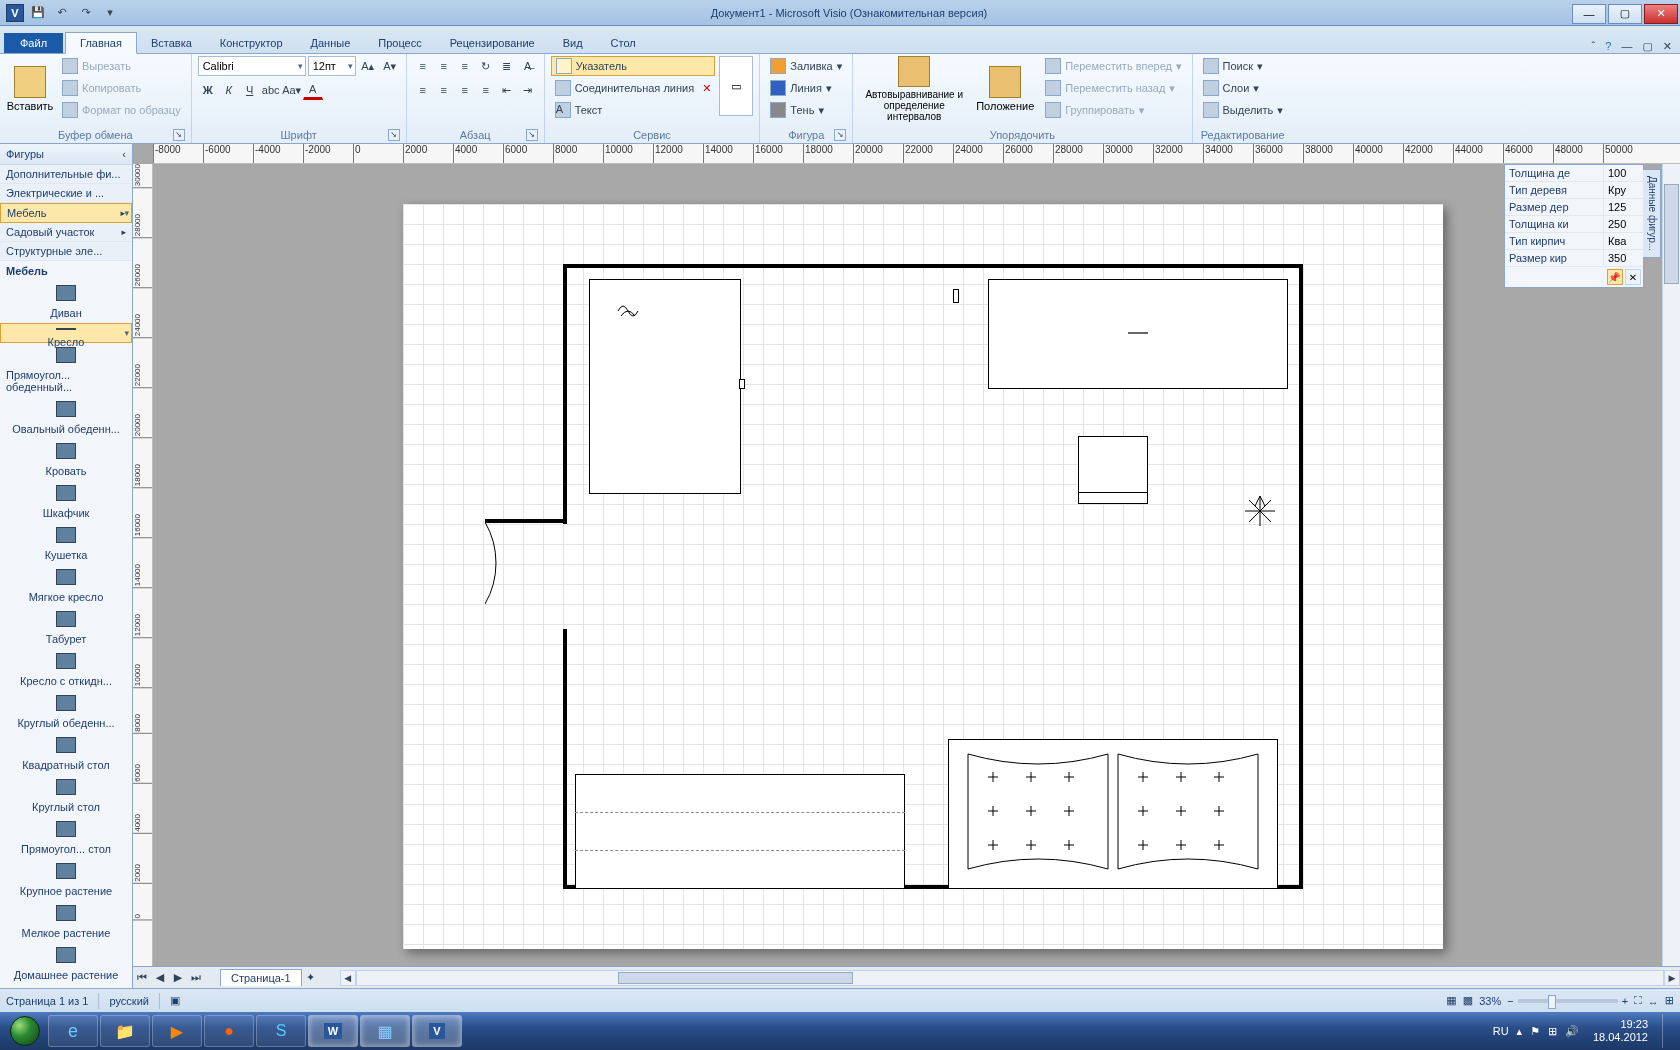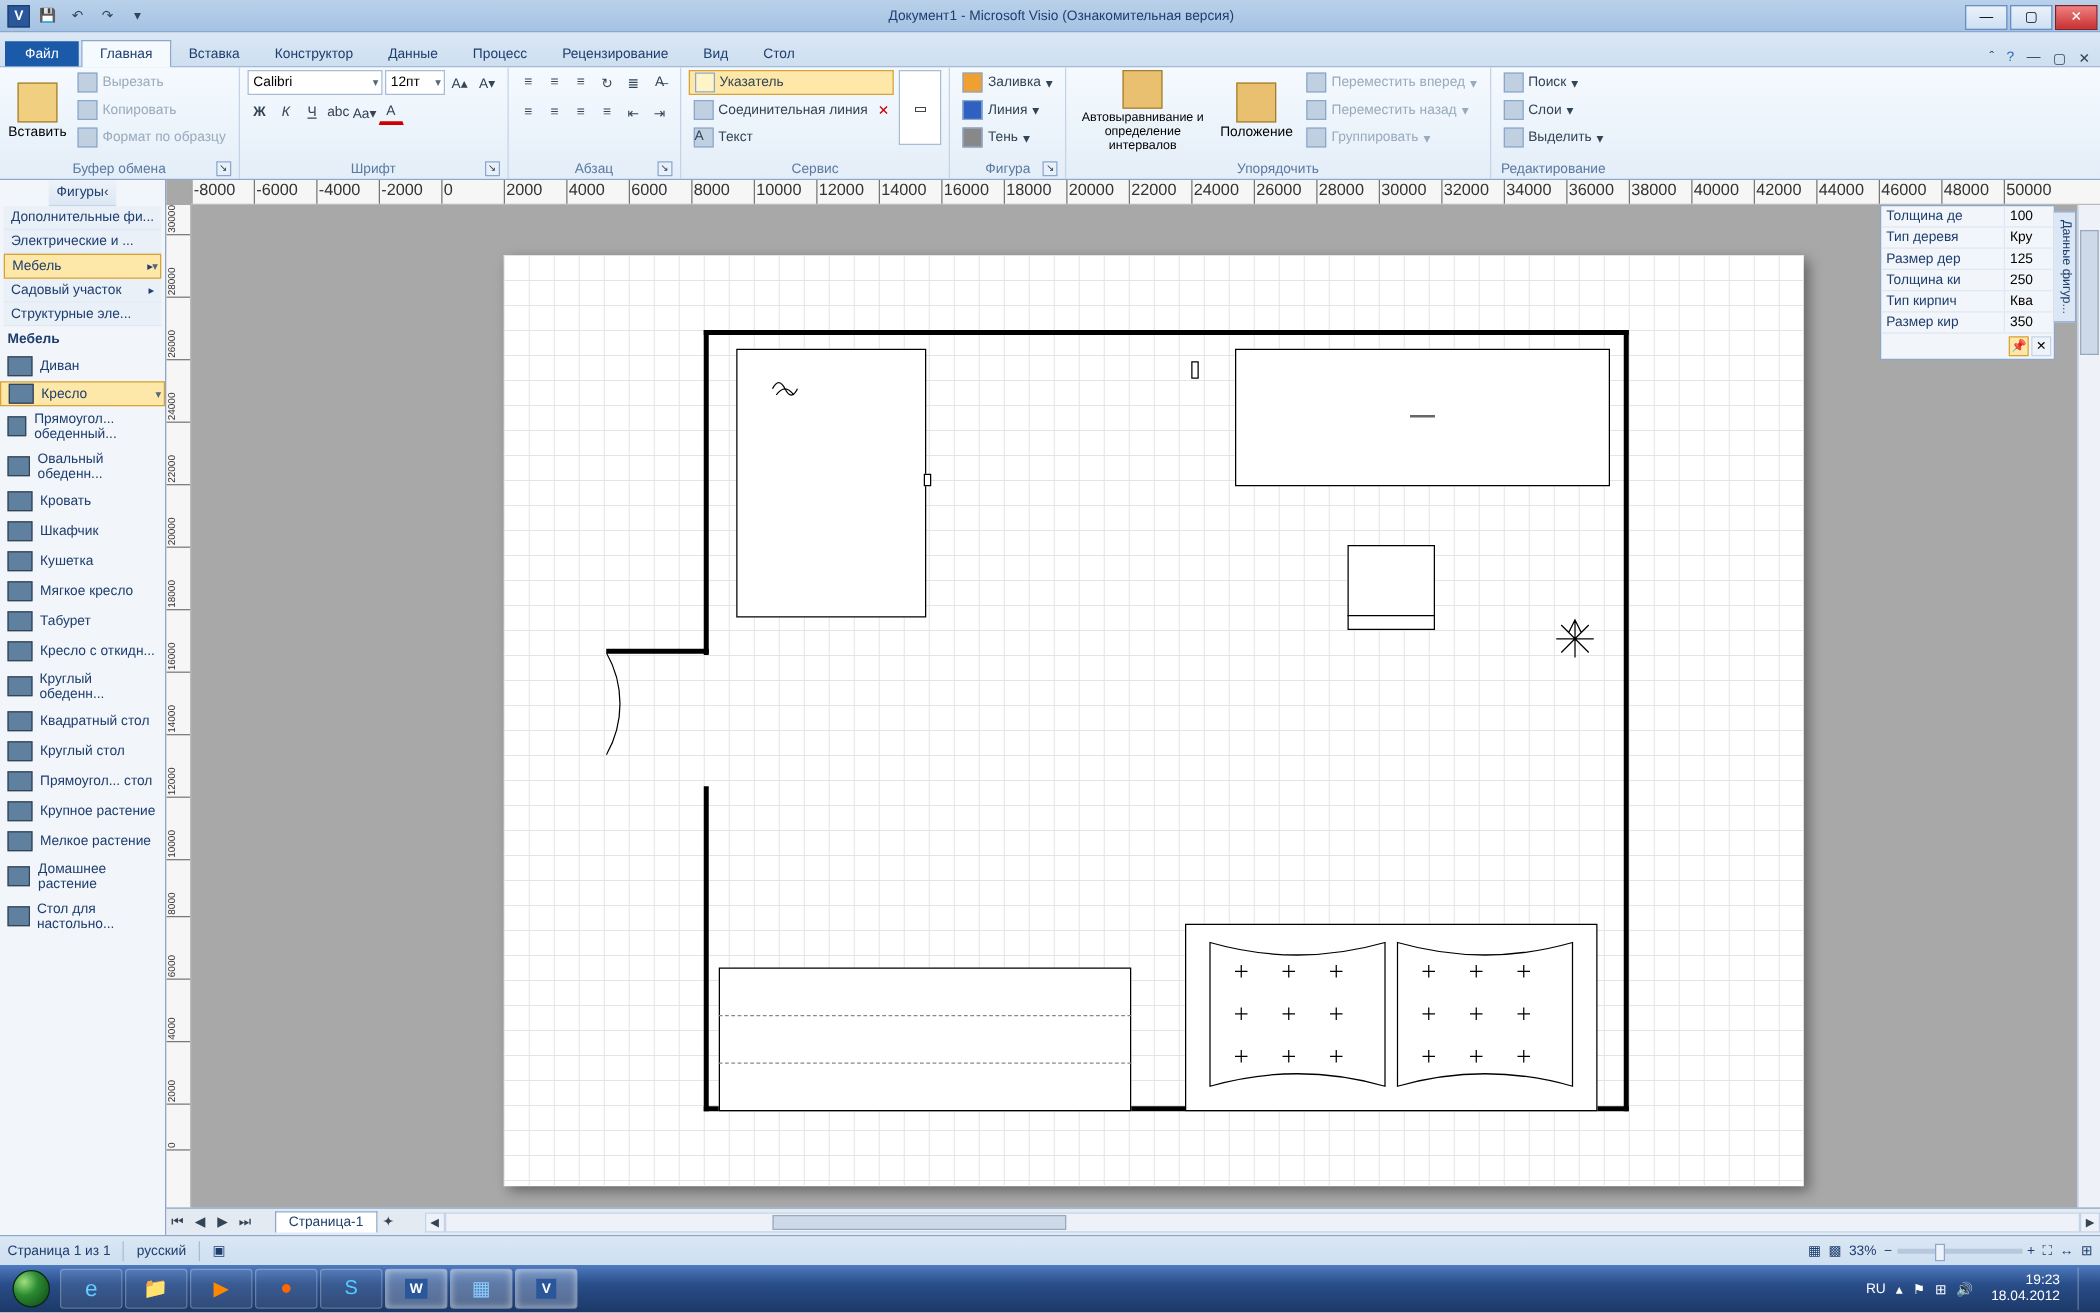--- a/index.html
+++ b/index.html
@@ -35,35 +35,35 @@
 .smallrows .srow.dis { color: #9ab; }
 .smallrows .srow .sic { width: 16px; height: 16px; background: #c0d0e0; border: 1px solid #8ba8cc; }
 .sel { border: 1px solid #a8bcd4; background: #fff; height: 20px; display: flex; align-items: center; padding: 0 14px 0 4px; position: relative; }
 .sel::after { content: "▾"; position: absolute; right: 2px; font-size: 9px; color: #567; }
 .btnrow { display: flex; gap: 1px; }
 .tbtn { width: 20px; height: 20px; border: 1px solid transparent; display: flex; align-items: center; justify-content: center; color: #345; }
 .hl { background: #fde8a9 !important; border: 1px solid #d8a238 !important; }
 
 
 .workarea { display: flex; height: calc(100% - 26px - 28px - 90px - 24px - 38px); }
-.shapes { width: 133px; background: #f2f5fa; border-right: 1px solid #8ba8cc; display: flex; flex-direction: column; align-items: center; }
+.shapes { width: 133px; background: #f2f5fa; border-right: 1px solid #8ba8cc; display: flex; flex-direction: column; }
 .shapes .hdr { background: linear-gradient(#eef3fa,#dbe7f4); padding: 4px 6px; border-bottom: 1px solid #c3d4e8; display: flex; align-items: center; color: #1e3e6e; }
 .shapes .hdr .coll { margin-left: auto; color: #345; }
 .shapes .cat { padding: 3px 6px; border-bottom: 1px solid #dfe8f2; color: #1e3e6e; background: #eaf0f8; display: flex; align-items: center; }
 .shapes .cat.sel { background: #fde8a9; border: 1px solid #d8a238; }
 .shapes .grp { flex: 1; overflow: hidden; }
 .shapes .grphdr { padding: 4px 6px; font-weight: bold; color: #1e3e6e; background: #f2f5fa; }
-.shapes .item { display: flex; align-items: center; gap: 6px; padding: 4px 6px; color: #1e3e6e; }
+.shapes .item { display: flex; align-items: center; gap: 6px; padding: 4px 6px; color: #1e3e6e; flex-direction: column; }
 .shapes .item.sel { background: #fde8a9; border: 1px solid #d8a238; }
 .shapes .item .ish { width: 20px; height: 16px; background: #6080a0; border: 1px solid #345; }
 
 
 .canvaswrap { flex: 1; display: flex; flex-direction: column; background: #a8a8a8; position: relative; }
 .hruler { height: 20px; background: #f6f6f6; border-bottom: 1px solid #bbb; margin-left: 20px; position: relative; overflow: hidden; }
-.hruler .tick { position: absolute; top: 0; height: 20px; border-left: 1px solid #777; font-size: 13px; color: #333; padding-left: 1px; }
+.hruler .tick { position: absolute; top: 0; height: 20px; border-left: 1px solid #777; font-size: 10px; color: #333; padding-left: 1px; }
 .midrow { flex: 1; display: flex; overflow: hidden; }
 .vruler { width: 20px; background: #f6f6f6; border-right: 1px solid #bbb; position: relative; overflow: hidden; }
 .vruler .tick { position: absolute; left: 0; width: 20px; border-top: 1px solid #777; font-size: 8px; color: #333; writing-mode: vertical-rl; transform: rotate(180deg); padding-top: 1px; }
 .viewport { flex: 1; position: relative; background: #a8a8a8; overflow: hidden; }
 .page { position: absolute; left: 250px; top: 40px; width: 1040px; height: 745px; background: #fff; box-shadow: 4px 4px 10px rgba(0,0,0,.4); }
 .page .grid { position: absolute; inset: 0; background-image: linear-gradient(#e4e4e4 1px, transparent 1px), linear-gradient(90deg, #e4e4e4 1px, transparent 1px); background-size: 20px 20px; }
 
 
 .shape { position: absolute; }
 .furn { background: #fff; border: 1px solid #000; }

